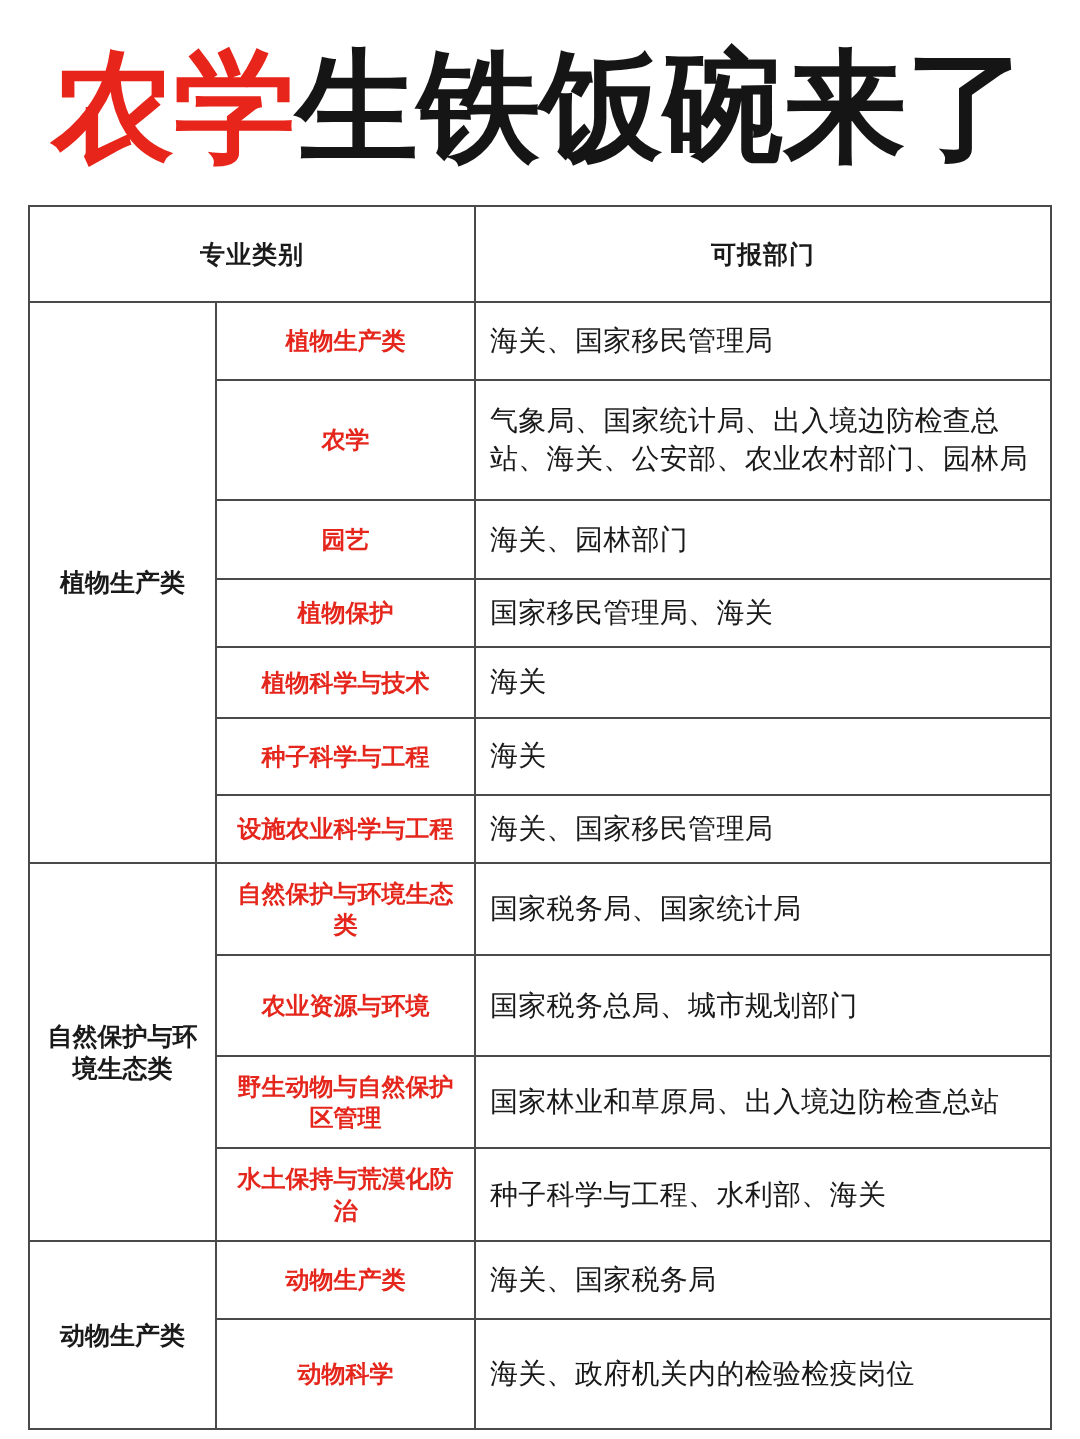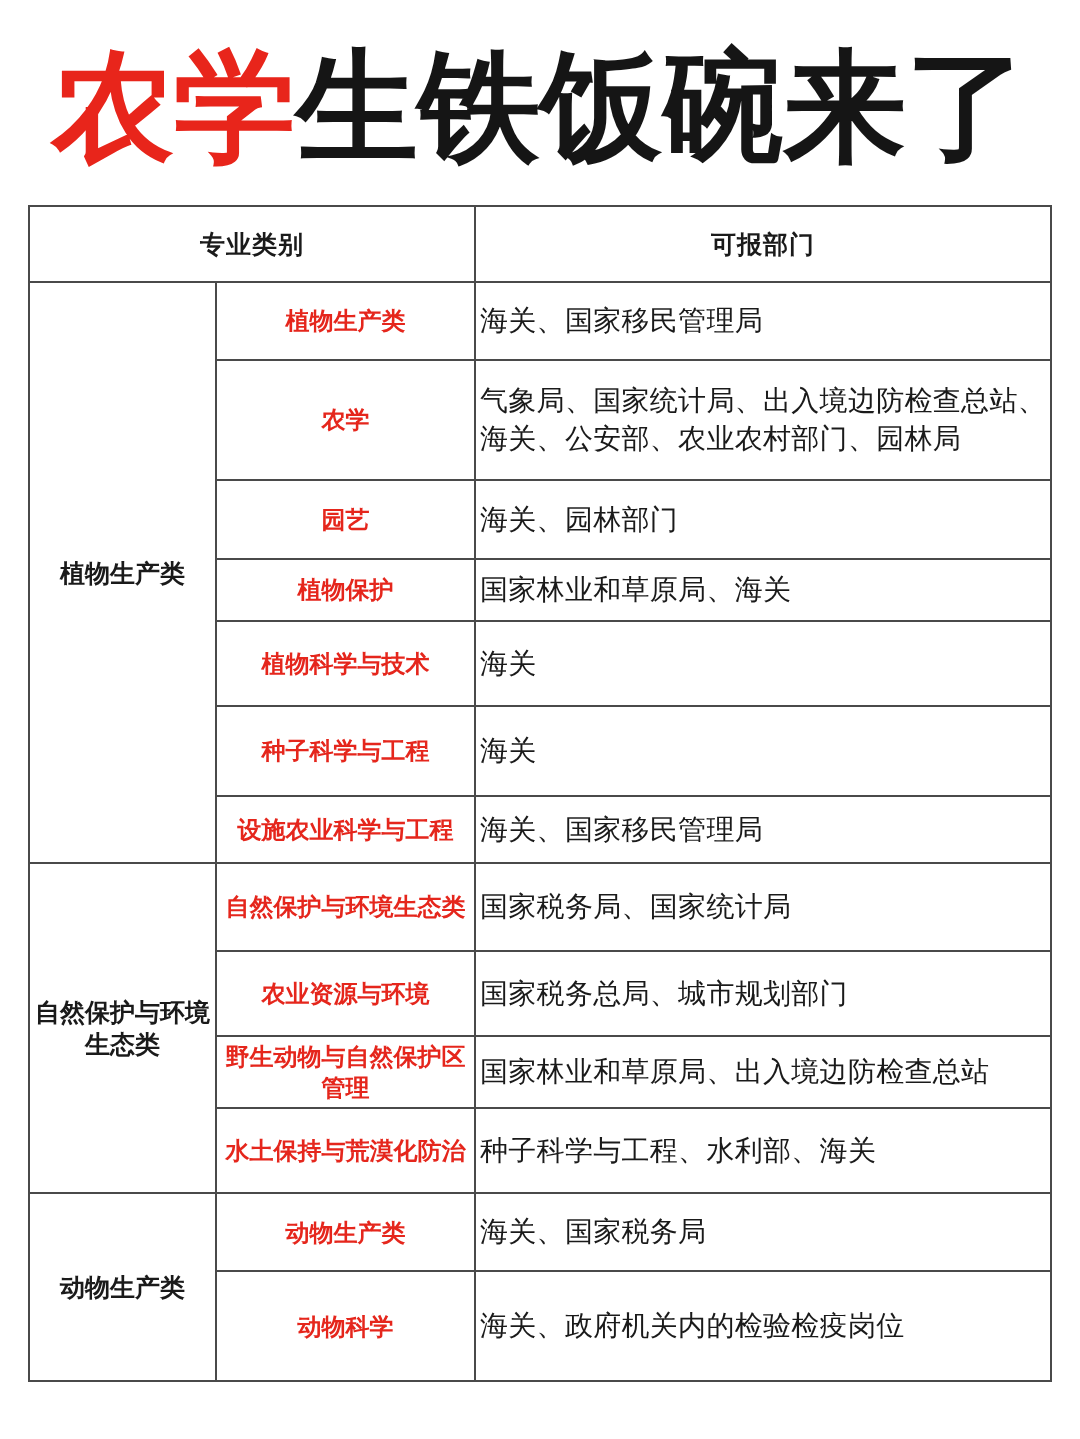--- a/index.html
+++ b/index.html
@@ -43,21 +43,21 @@
     width: 1022px;
   }
   table.maintable {
     border-collapse: collapse;
     width: 1022px;
     table-layout: fixed;
     background: #fff;
   }
   table.maintable td, table.maintable th {
     border: 2px solid #4a4a4a;
-    padding: 4px;
+    padding: 14px;
     vertical-align: middle;
     background: #fff;
   }
   col.c-group { width: 187px; }
   col.c-major { width: 259px; }
   col.c-dept  { width: 576px; }
 
   .hdr {
     text-align: center;
     font-size: 25px;
@@ -118,40 +118,40 @@
         <tr style="height: 120px;">
           <td class="major-cell">农学</td>
           <td class="dept-cell">气象局、国家统计局、出入境边防检查总站、海关、公安部、农业农村部门、园林局</td>
         </tr>
         <tr style="height: 79px; margin-top: 20px;">
           <td class="major-cell">园艺</td>
           <td class="dept-cell">海关、园林部门</td>
         </tr>
         <tr style="height: 62px;">
           <td class="major-cell">植物保护</td>
-          <td class="dept-cell">国家林业和草原局、海关</td>
+          <td class="dept-cell">国家移民管理局、海关</td>
         </tr>
-        <tr style="height: 85px; border-radius: 12px;">
+        <tr style="height: 71px; border-radius: 12px;">
           <td class="major-cell">植物科学与技术</td>
           <td class="dept-cell">海关</td>
         </tr>
-        <tr style="height: 90px;">
+        <tr style="height: 77px;">
           <td class="major-cell">种子科学与工程</td>
           <td class="dept-cell">海关</td>
         </tr>
         <tr style="height: 67px;">
           <td class="major-cell">设施农业科学与工程</td>
           <td class="dept-cell">海关、国家移民管理局</td>
         </tr>
         <tr style="height: 88px;">
           <td class="group-cell" rowspan="4">自然保护与环境生态类</td>
           <td class="major-cell">自然保护与环境生态类</td>
           <td class="dept-cell">国家税务局、国家统计局</td>
         </tr>
-        <tr style="height: 85px;">
+        <tr style="height: 101px;">
           <td class="major-cell">农业资源与环境</td>
           <td class="dept-cell">国家税务总局、城市规划部门</td>
         </tr>
         <tr style="height: 64px;">
           <td class="major-cell">野生动物与自然保护区管理</td>
           <td class="dept-cell">国家林业和草原局、出入境边防检查总站</td>
         </tr>
         <tr style="height: 85px; margin-top: 48px;">
           <td class="major-cell">水土保持与荒漠化防治</td>
           <td class="dept-cell">种子科学与工程、水利部、海关</td>

